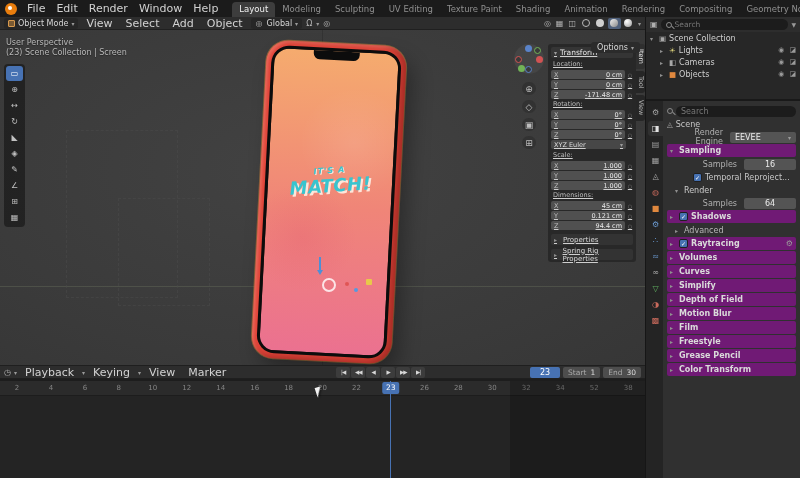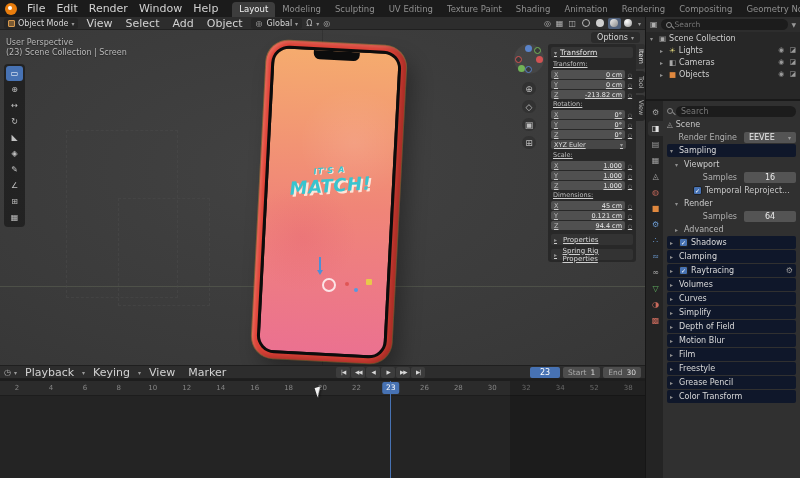--- a/index.html
+++ b/index.html
@@ -43,21 +43,21 @@
   .grid-v { position:absolute; top:0; bottom:0; left:322px; width:0; border-left:1px solid #333333; }
   .wire { position:absolute; border:1px dashed #4a4a4a; opacity:.55; }
   .wire1 { left:66px; top:100px; width:112px; height:168px; }
   .wire2 { left:118px; top:168px; width:92px; height:108px; }
   .view-info { position:absolute; left:6px; top:8px; color:#b8b8b8; font-size:8px; line-height:10px; text-shadow:0 1px 1px rgba(0,0,0,.4); }
   .vtoolbar { position:absolute; left:4px; top:34px; display:flex; flex-direction:column; gap:1px;
     background:rgba(30,30,30,.85); padding:2px; border-radius:4px; }
   .tool { width:17px; height:15px; display:flex; align-items:center; justify-content:center;
     color:#c2c2c2; font-size:8px; border-radius:3px; }
   .tool.active { background:var(--accent,#4772b3); color:#fff; }
-  .options-pill { position:absolute; top:2px; right:5px; display:flex; gap:3px; align-items:center;
+  .options-pill { position:absolute; top:12px; right:5px; display:flex; gap:3px; align-items:center;
     background:#2b2b2b; border-radius:3px; padding:1px 6px; font-size:8px; color:#d8d8d8; z-index:40; }
   .gizmo { position:absolute; left:514px; top:14px; width:30px; height:30px; border-radius:50%;
     background:rgba(255,255,255,.05); z-index:35; }
   .axdot { position:absolute; width:7px; height:7px; border-radius:50%; }
   .ax-z  { left:11px; top:1px;  background:#5a83c9; }
   .ax-x  { left:22px; top:12px; background:#d15353; }
   .ax-y  { left:4px;  top:21px; background:#72b356; }
   .ax-zh { left:11px; top:22px; border:1px solid #5a83c9; background:#3a3a3a; }
   .ax-xh { left:1px;  top:12px; border:1px solid #d15353; background:#3a3a3a; }
   .ax-yh { left:20px; top:3px;  border:1px solid #72b356; background:#3a3a3a; }
@@ -150,27 +150,27 @@
   .properties { flex:1; display:flex; min-height:0; }
   .ptabs { width:17px; background:#242424; display:flex; flex-direction:column; align-items:stretch;
     padding-top:4px; gap:1px; }
   .ptab { height:15px; display:flex; align-items:center; justify-content:center; font-size:8px; color:#9f9f9f;
     border-radius:3px 0 0 3px; margin-left:2px; }
   .ptab.active { background:#303030; color:#e2e2e2; }
   .pt-orange { color:#e0883e; } .pt-green { color:#5fae5f; } .pt-red { color:#c96a5c; }
   .pt-blue { color:#6b9bd2; } .pt-gray { color:#a5a5a5; }
   .pcontent { flex:1; background:#303030; padding:3px 4px; font-size:8px; overflow:hidden; }
   .prow { display:flex; align-items:center; gap:3px; height:12px; margin:1px 0; color:#c6c6c6; }
-  .psection { background:#0f172a; border-radius:2px; height:13px; padding:0 3px; color:#dadada; }
+  .psection { background:#701a75; border-radius:2px; height:13px; padding:0 3px; color:#dadada;font-weight:bold; }
   .psub { padding-left:8px; color:#cccccc; }
   .psub2 { padding-left:8px; color:#b6b6b6; }
   .plabel { flex:1; text-align:right; padding-right:4px; color:#b0b0b0; }
   .pfield { background:#545454; border-radius:2px; height:11px; line-height:11px; padding:0 5px; color:#ececec; }
   .pfield.num { width:52px; text-align:center; }
-  .pfield.dropfield { width:52px; display:flex; justify-content:space-between; align-items:center; }
+  .pfield.dropfield { width:66px; display:flex; justify-content:space-between; align-items:center; }
   .pfield.flexf { flex:1; background:#1c1c1c; color:#777; border-radius:6px; }
   .cb { width:9px; height:9px; border-radius:2px; background:#3d3d3d; border:1px solid #1f1f1f;
     display:flex; align-items:center; justify-content:center; font-size:6px; color:transparent; flex:0 0 auto; }
   .cb.checked { background:var(--accent,#4772b3); color:#fff; }
   .pcheck { padding-left:26px; }
   .gear-r { margin-left:auto; color:#9a9a9a; font-size:8px; }
 </style>
 </head>
 <body>
 
@@ -297,39 +297,39 @@
     <span class="blue-handle"></span>
     <span class="dot dot-red"></span>
     <span class="dot dot-blue"></span>
     <span class="dot dot-yellow"></span>
 
     <div class="npanel">
       <div class="np-title">
         <span class="dd">▾</span>
         <span>Transform</span>
       </div>
-      <div class="np-sub">Transform:</div>
+      <div class="np-sub">Location:</div>
       <div class="np-row">
         <span class="np-field">
             <span class="ax">X</span>
             <span>0 cm</span>
           </span>
         <span class="np-lock">○</span>
       </div>
       <div class="np-row">
         <span class="np-field">
             <span class="ax">Y</span>
             <span>0 cm</span>
           </span>
         <span class="np-lock">○</span>
       </div>
       <div class="np-row">
         <span class="np-field">
             <span class="ax">Z</span>
-            <span>-213.82 cm</span>
+            <span>-171.48 cm</span>
           </span>
         <span class="np-lock">○</span>
       </div>
       <div class="np-sub">Rotation:</div>
       <div class="np-row">
         <span class="np-field">
             <span class="ax">X</span>
             <span>0°</span>
           </span>
         <span class="np-lock">○</span>
@@ -546,56 +546,48 @@
           <span class="plabel">Render Engine</span>
           <span class="pfield dropfield">
             <span>EEVEE</span>
             <span class="dd">▾</span>
           </span>
         </div>
         <div class="prow psection">
           <span class="tw">▾</span>
           <span>Sampling</span>
         </div>
-        <div class="prow psub">
-          <span class="tw">▾</span>
-          <span>Viewport</span>
-        </div>
         <div class="prow">
           <span class="plabel">Samples</span>
           <span class="pfield num">16</span>
         </div>
         <div class="prow pcheck">
           <span class="cb checked">
               <span>✓</span>
             </span>
           <span>Temporal Reproject...</span>
         </div>
         <div class="prow psub">
           <span class="tw">▾</span>
           <span>Render</span>
         </div>
         <div class="prow">
           <span class="plabel">Samples</span>
           <span class="pfield num">64</span>
         </div>
-        <div class="prow psub2">
-          <span class="tw">▸</span>
-          <span>Advanced</span>
-        </div>
         <div class="prow psection">
           <span class="tw">▸</span>
           <span class="cb checked">
               <span>✓</span>
             </span>
           <span>Shadows</span>
         </div>
-        <div class="prow psection">
-          <span class="tw">▸</span>
-          <span>Clamping</span>
+        <div class="prow psub2">
+          <span class="tw">▸</span>
+          <span>Advanced</span>
         </div>
         <div class="prow psection">
           <span class="tw">▸</span>
           <span class="cb checked">
               <span>✓</span>
             </span>
           <span>Raytracing</span>
           <span class="gear-r">⚙</span>
         </div>
         <div class="prow psection">

